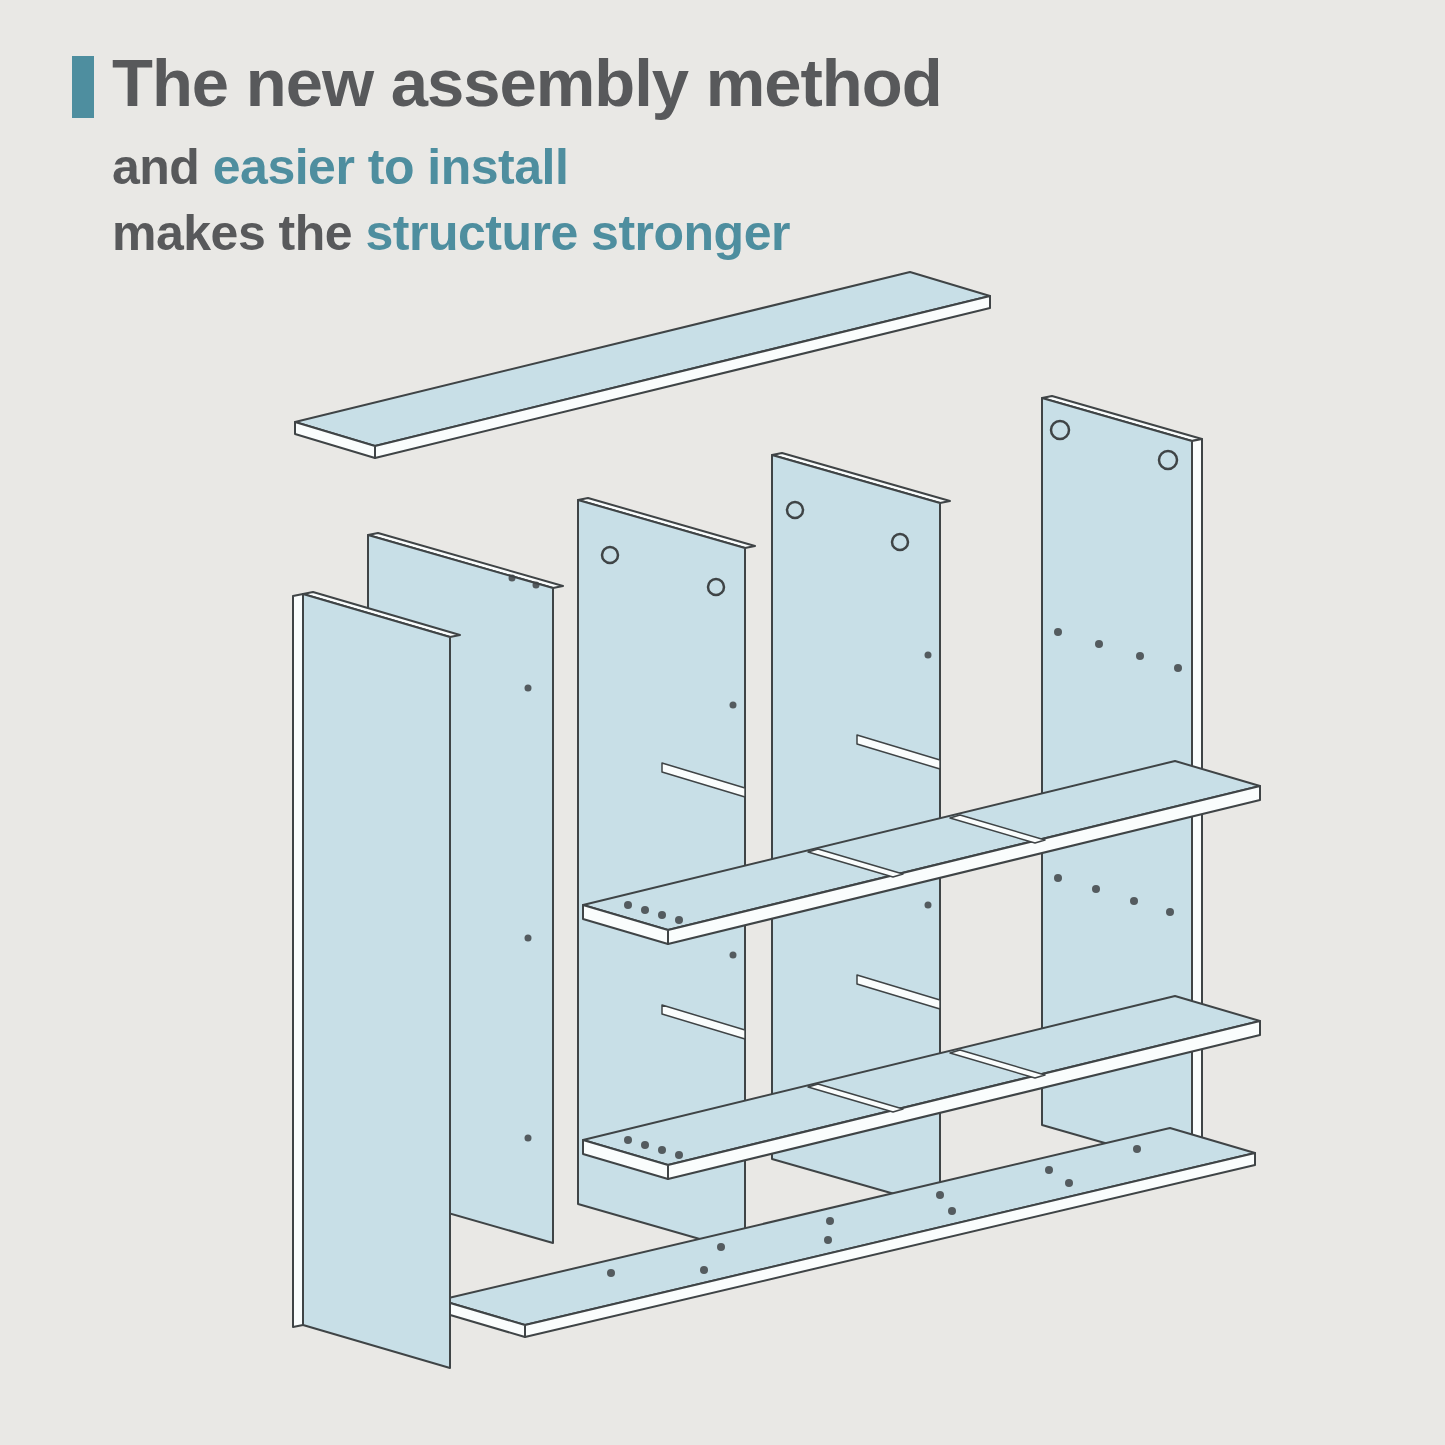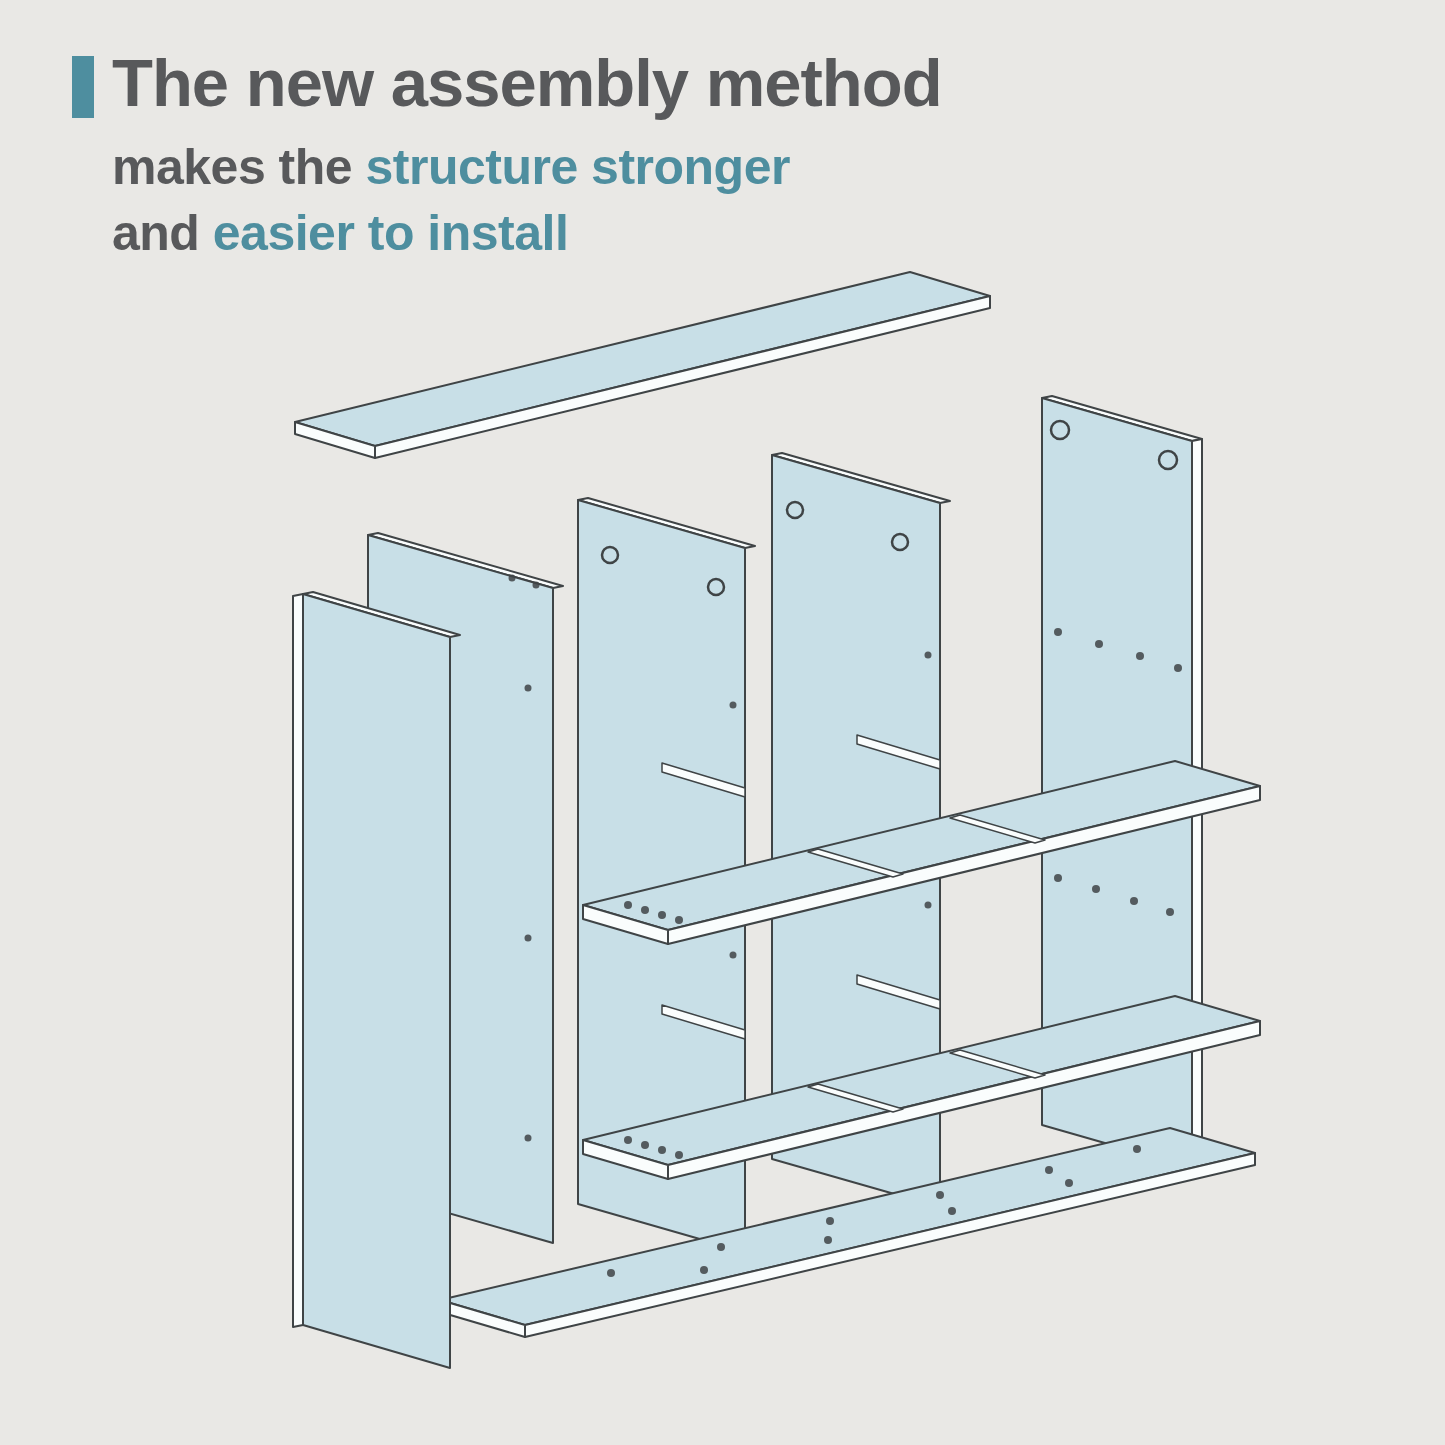--- a/index.html
+++ b/index.html
@@ -77,22 +77,22 @@
 <body>
 
 <div class="canvas">
 
   <header>
     <div class="title-row">
       <span class="accent-bar"></span>
       <h1>The new assembly method</h1>
     </div>
     <div class="sub-block">
+      <p class="sub"><span>and </span><span class="hl">easier to install</span></p>
       <p class="sub"><span>makes the </span><span class="hl">structure stronger</span></p>
-      <p class="sub"><span>and </span><span class="hl">easier to install</span></p>
     </div>
   </header>
 
   <svg class="diagram" viewBox="0 0 1445 1445" aria-hidden="true">
 
     <g>
       <polygon class="face" points="295,422 910,272 990,296 375,446"></polygon>
       <polygon class="edge" points="375,446 990,296 990,308 375,458"></polygon>
       <polygon class="edge" points="295,422 375,446 375,458 295,434"></polygon>
     </g>

